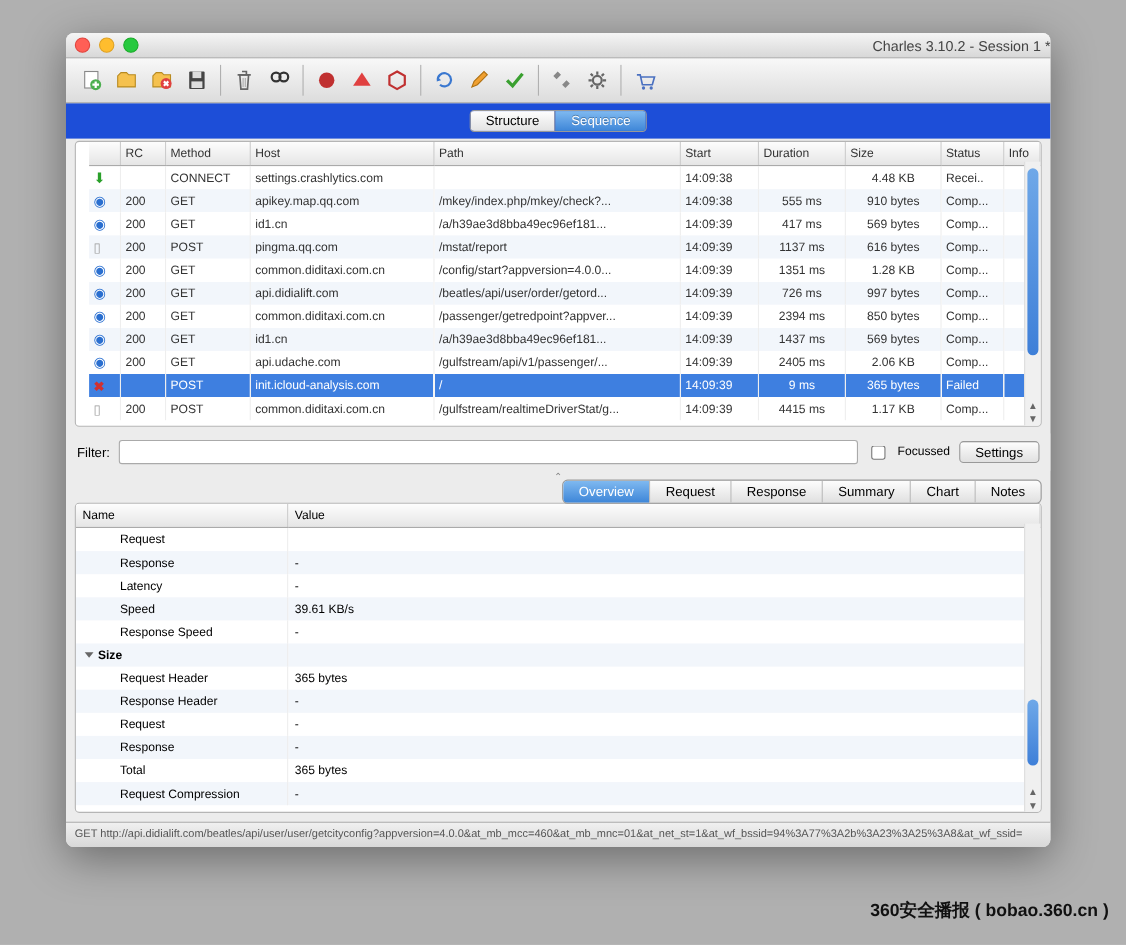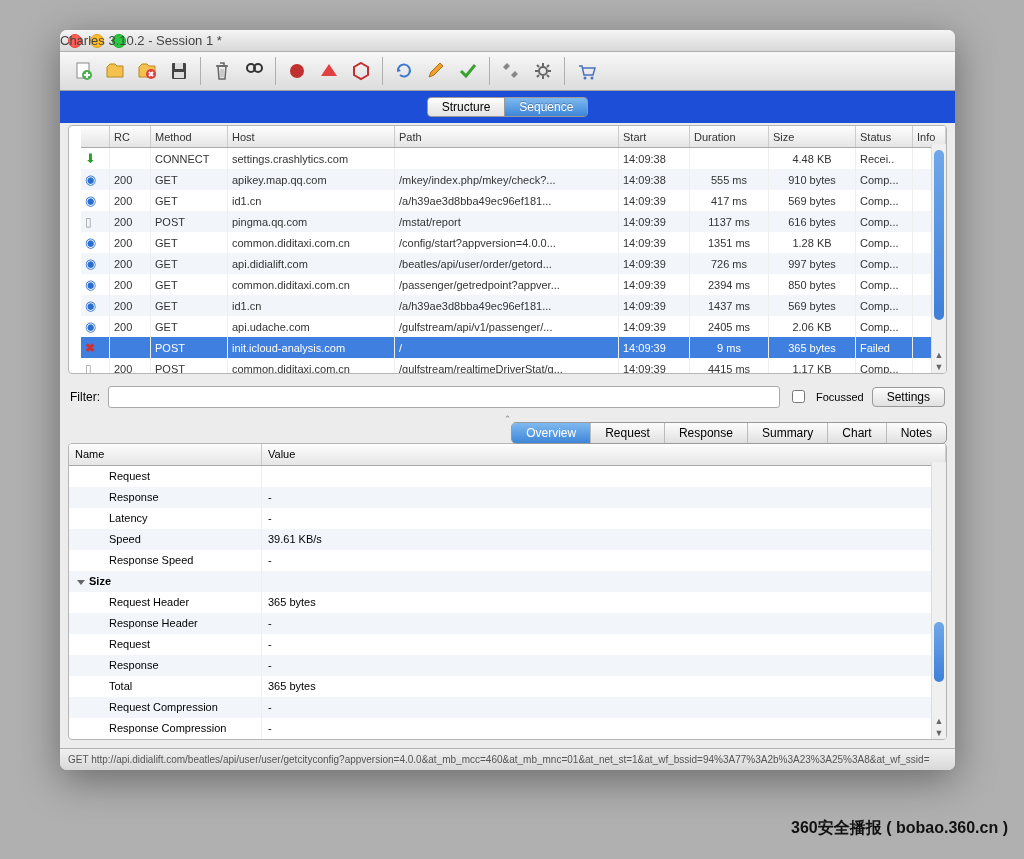--- a/index.html
+++ b/index.html
@@ -42,21 +42,21 @@
   width: 12px;
   height: 12px;
   border-radius: 50%;
 }
 .light.red { background: #ff5f56; border:1px solid #e0443e;}
 .light.yellow { background: #ffbd2e; border:1px solid #dea123;}
 .light.green { background: #27c93f; border:1px solid #1aab29;}
 .title {
   position: absolute;
   left:0; right:0;
-  text-align: left;
+  text-align: right;
   font-size: 13px;
   color: #444;
 }
 .toolbar {
   height: 40px;
   background: linear-gradient(#f8f8f8, #dcdcdc);
   border-bottom: 1px solid #a0a0a0;
   display: flex;
   align-items: center;
   padding: 0 8px;
@@ -637,24 +637,20 @@
               <td>-</td>
             </tr>
             <tr>
               <td class="indent2">Total</td>
               <td>365 bytes</td>
             </tr>
             <tr>
               <td class="indent2">Request Compression</td>
               <td>-</td>
             </tr>
-            <tr>
-              <td class="indent2">Response Compression</td>
-              <td>-</td>
-            </tr>
           </tbody>
       </table>
       <div class="scrollbar-r">
         <div class="scroll-thumb" style="top:160px;height:60px;"></div>
         <div class="scroll-arrows">
           <span style="bottom:12px;">▲</span>
           <span style="bottom:0;">▼</span>
         </div>
       </div>
     </div>

